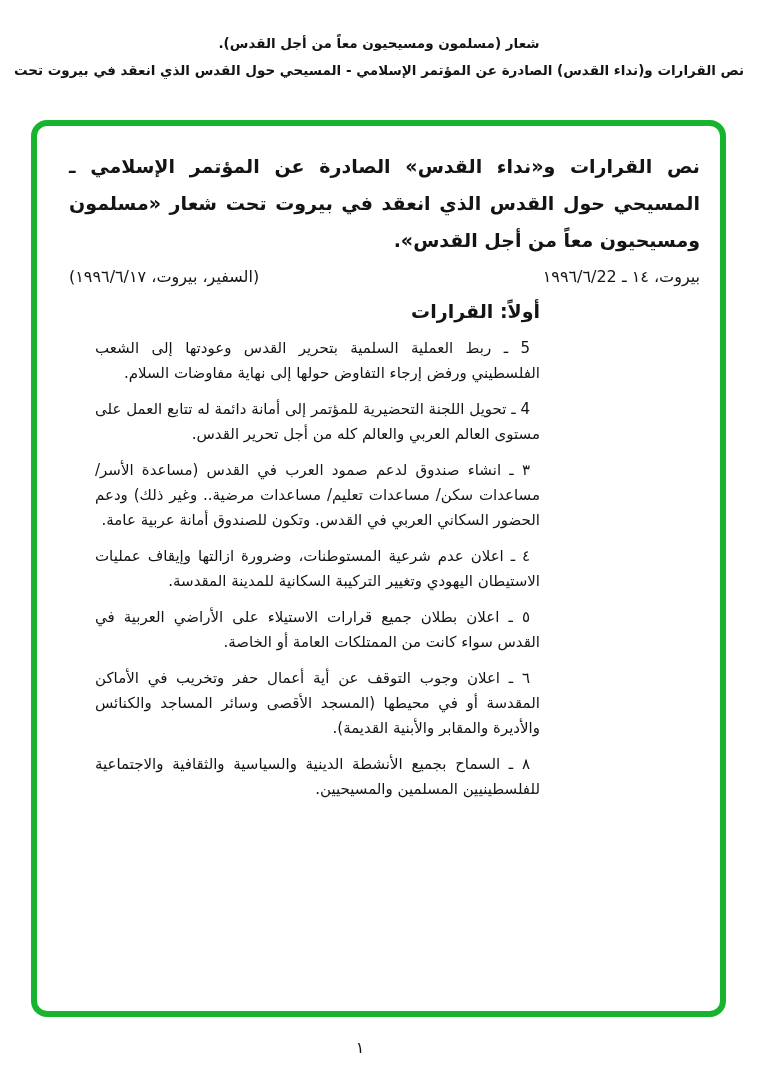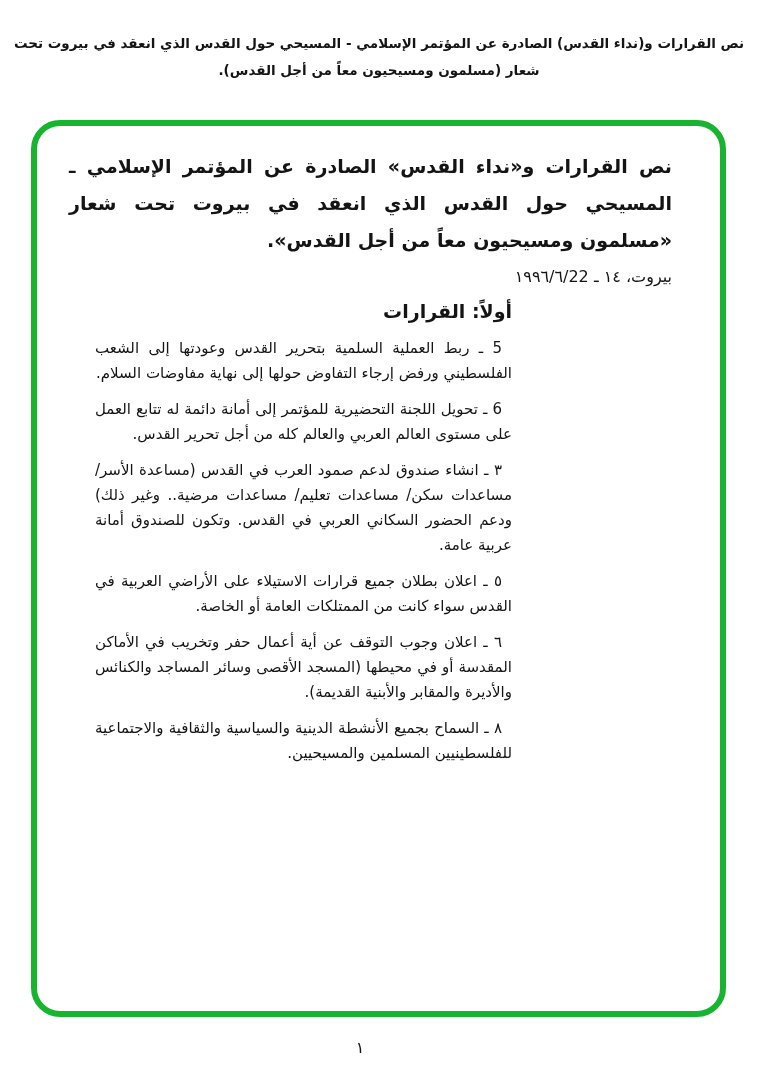--- a/index.html
+++ b/index.html
@@ -29,22 +29,22 @@
     line-height: 27px;
     white-space: nowrap;
   }
   .frame {
     position: absolute;
     top: 120px;
     left: 31px;
     width: 695px;
     height: 897px;
     border: 6px solid #18b42f;
-    border-radius: 29px;
-    padding: 22px 48px 0 32px;
+    border-radius: 16px;
+    padding: 22px 20px 0 32px;
     background: #ffffff;
   }
   .doc-title {
     margin: 0;
     font-weight: bold;
     font-size: 19px;
     line-height: 37px;
     text-align: justify;
   }
   .dateline {
@@ -77,39 +77,41 @@
     text-align: center;
     font-size: 16px;
   }
 </style>
 </head>
 <body>
 
 <div class="page">
 
   <header class="hdr">
+    <div class="hdr-line">شعار (مسلمون ومسيحيون معاً من أجل القدس).</div>
     <div class="hdr-line">نص القرارات و(نداء القدس) الصادرة عن المؤتمر الإسلامي - المسيحي حول القدس الذي انعقد في بيروت تحت</div>
-    <div class="hdr-line">شعار (مسلمون ومسيحيون معاً من أجل القدس).</div>
   </header>
 
   <section class="frame" style="border-color: rgb(24, 180, 47);">
 
     <p class="doc-title">نص القرارات و«نداء القدس» الصادرة عن المؤتمر الإسلامي ـ المسيحي حول القدس الذي انعقد في بيروت تحت شعار «مسلمون ومسيحيون معاً من أجل القدس».</p>
 
     <div class="dateline">
       <span>بيروت، ١٤ ـ ١٩٩٦/٦/22</span>
+      <span>(السفير، بيروت، ١٩٩٦/٦/١٧)</span>
     </div>
 
     <div class="res-block">
       <h2 class="sec-head">أولاً: القرارات</h2>
 
       <div class="res-list">
           <p class="res-item">5 ـ ربط العملية السلمية بتحرير القدس وعودتها إلى الشعب الفلسطيني ورفض إرجاء التفاوض حولها إلى نهاية مفاوضات السلام.</p>
-          <p class="res-item">6 ـ تحويل اللجنة التحضيرية للمؤتمر إلى أمانة دائمة له تتابع العمل على مستوى العالم العربي والعالم كله من أجل تحرير القدس.</p>
+          <p class="res-item">4 ـ تحويل اللجنة التحضيرية للمؤتمر إلى أمانة دائمة له تتابع العمل على مستوى العالم العربي والعالم كله من أجل تحرير القدس.</p>
           <p class="res-item">٣ ـ انشاء صندوق لدعم صمود العرب في القدس (مساعدة الأسر/ مساعدات سكن/ مساعدات تعليم/ مساعدات مرضية.. وغير ذلك) ودعم الحضور السكاني العربي في القدس. وتكون للصندوق أمانة عربية عامة.</p>
+          <p class="res-item">٤ ـ اعلان عدم شرعية المستوطنات، وضرورة ازالتها وإيقاف عمليات الاستيطان اليهودي وتغيير التركيبة السكانية للمدينة المقدسة.</p>
           <p class="res-item">٥ ـ اعلان بطلان جميع قرارات الاستيلاء على الأراضي العربية في القدس سواء كانت من الممتلكات العامة أو الخاصة.</p>
           <p class="res-item">٦ ـ اعلان وجوب التوقف عن أية أعمال حفر وتخريب في الأماكن المقدسة أو في محيطها (المسجد الأقصى وسائر المساجد والكنائس والأديرة والمقابر والأبنية القديمة).</p>
           <p class="res-item">٨ ـ السماح بجميع الأنشطة الدينية والسياسية والثقافية والاجتماعية للفلسطينيين المسلمين والمسيحيين.</p>
         </div>
     </div>
 
   </section>
 
   <div class="pageno">١</div>
 

